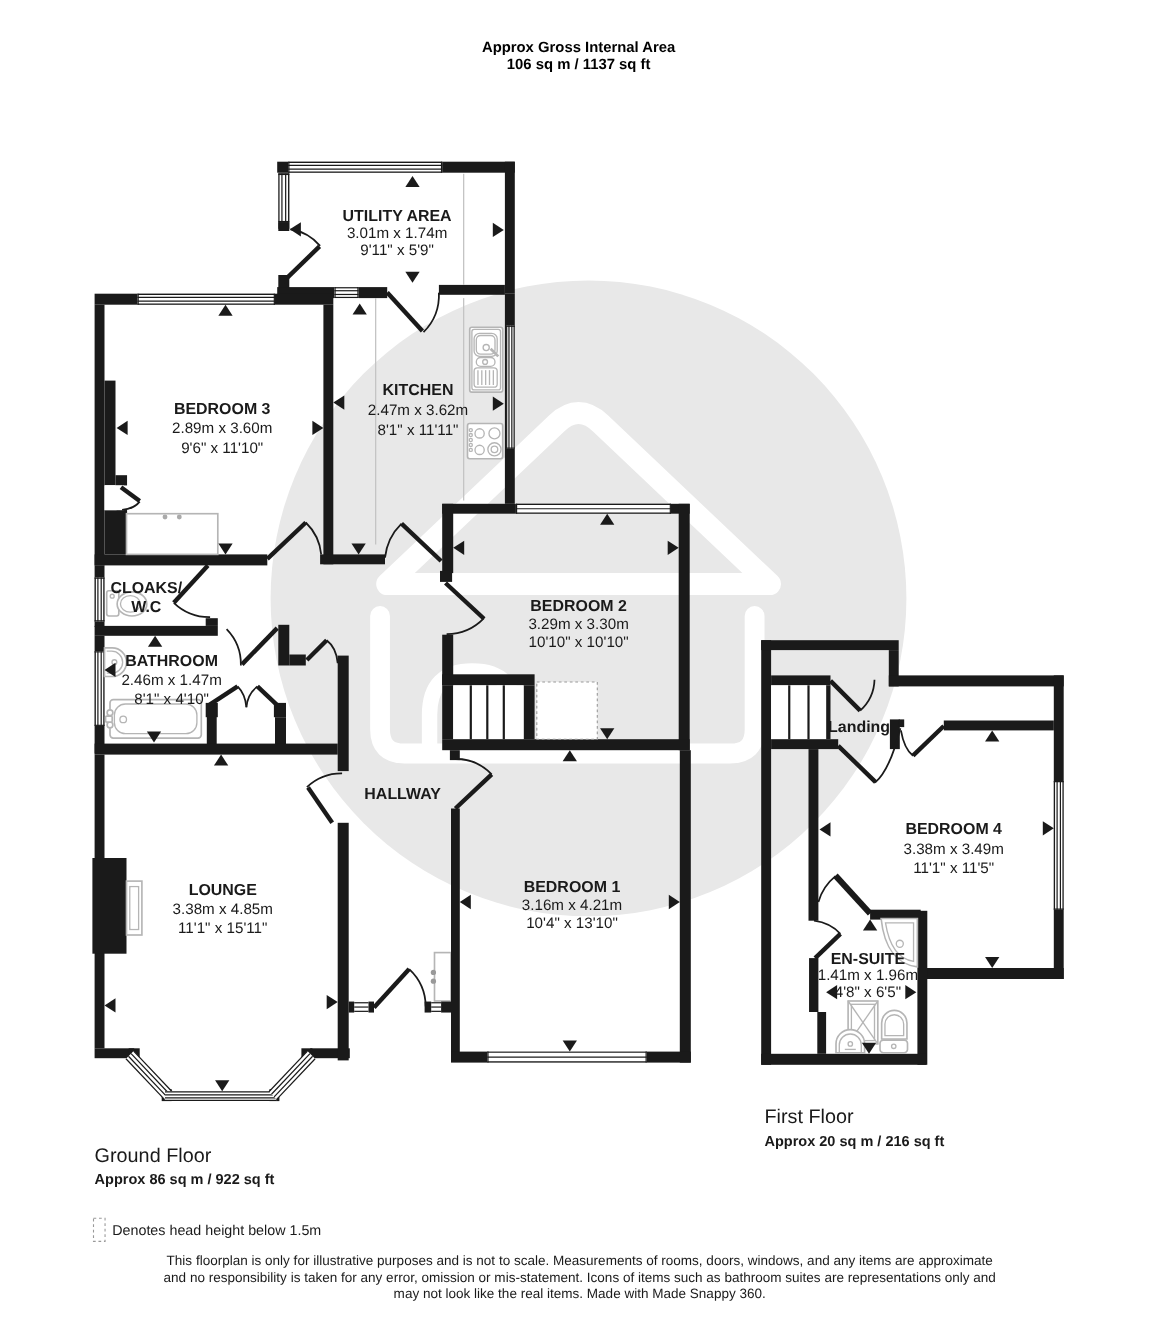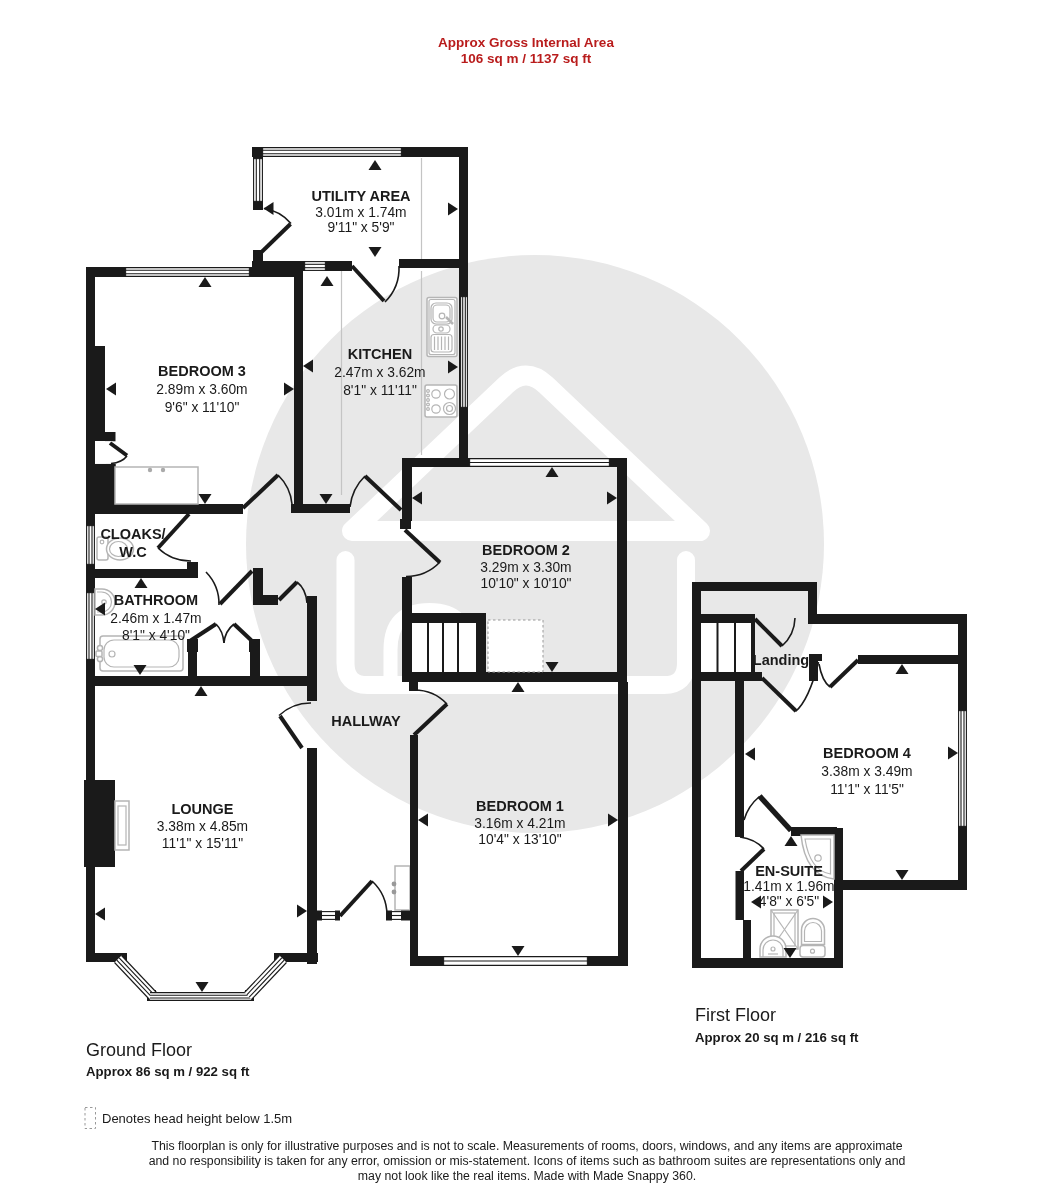--- a/index.html
+++ b/index.html
@@ -497,14 +497,14 @@
       <text x="86" y="1076" font-size="13.2" font-weight="bold">Approx 86 sq m / 922 sq ft</text>
 <text x="695" y="1021" font-size="18">First Floor</text>
       <text x="695" y="1042" font-size="13.2" font-weight="bold">Approx 20 sq m / 216 sq ft</text>
 <rect x="85" y="1107.5" width="10.5" height="21.0" class="win" stroke="#999999" stroke-width="1" stroke-dasharray="2.5,2.5"></rect>
       <text x="102" y="1123" font-size="13">Denotes head height below 1.5m</text>
 <text x="527" y="1150" font-size="12.3" fill="#444444" text-anchor="middle">This floorplan is only for illustrative purposes and is not to scale. Measurements of rooms, doors, windows, and any items are approximate</text>
       <text x="527" y="1165" font-size="12.3" fill="#444444" text-anchor="middle">and no responsibility is taken for any error, omission or mis-statement. Icons of items such as bathroom suites are representations only and</text>
       <text x="527" y="1180" font-size="12.3" fill="#444444" text-anchor="middle">may not look like the real items. Made with Made Snappy 360.</text>
 </svg>
 
-<div style="position:absolute;left:0;top:35px;width:1052px;text-align:center;font-weight:bold;font-size:13.5px;color:#b91c1c;line-height:16px;">Approx Gross Internal Area<br>106 sq m / 1137 sq ft</div>
+<div style="position:absolute;left:0;top:35px;width:1052px;text-align:center;font-weight:bold;font-size:13.5px;color:#000000;line-height:16px;">Approx Gross Internal Area<br>106 sq m / 1137 sq ft</div>
 </div>
 
 </body></html>

